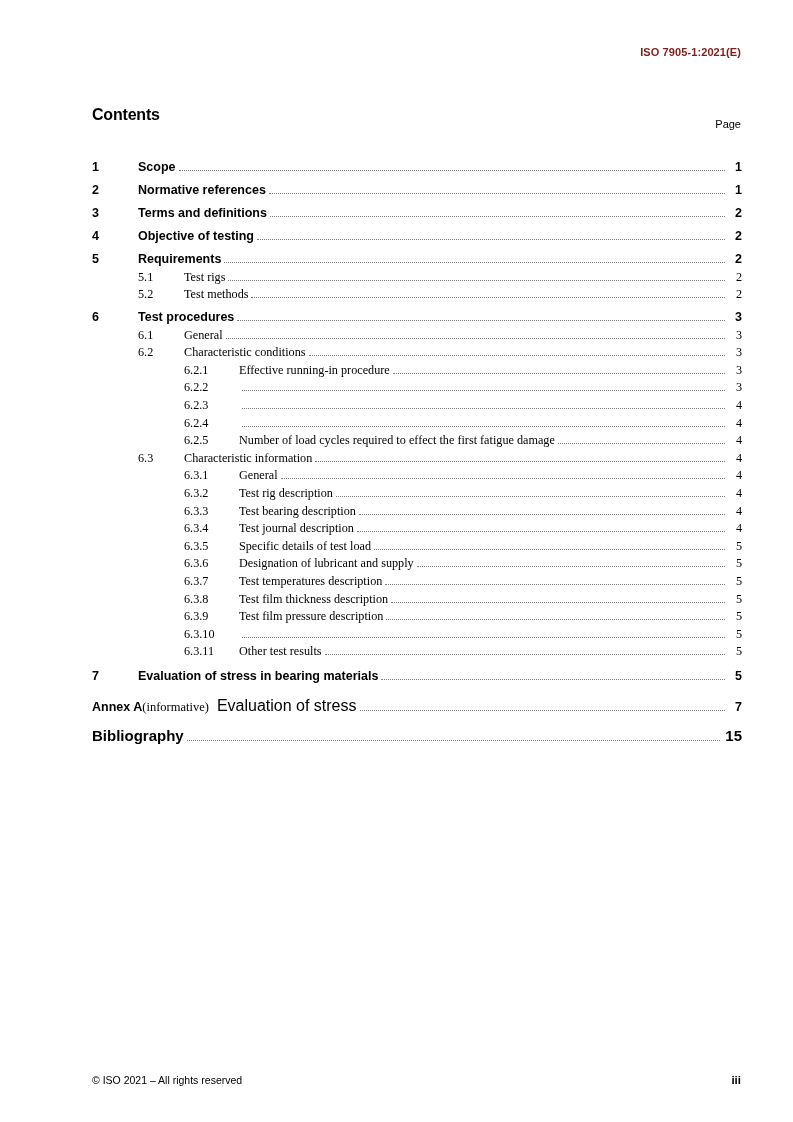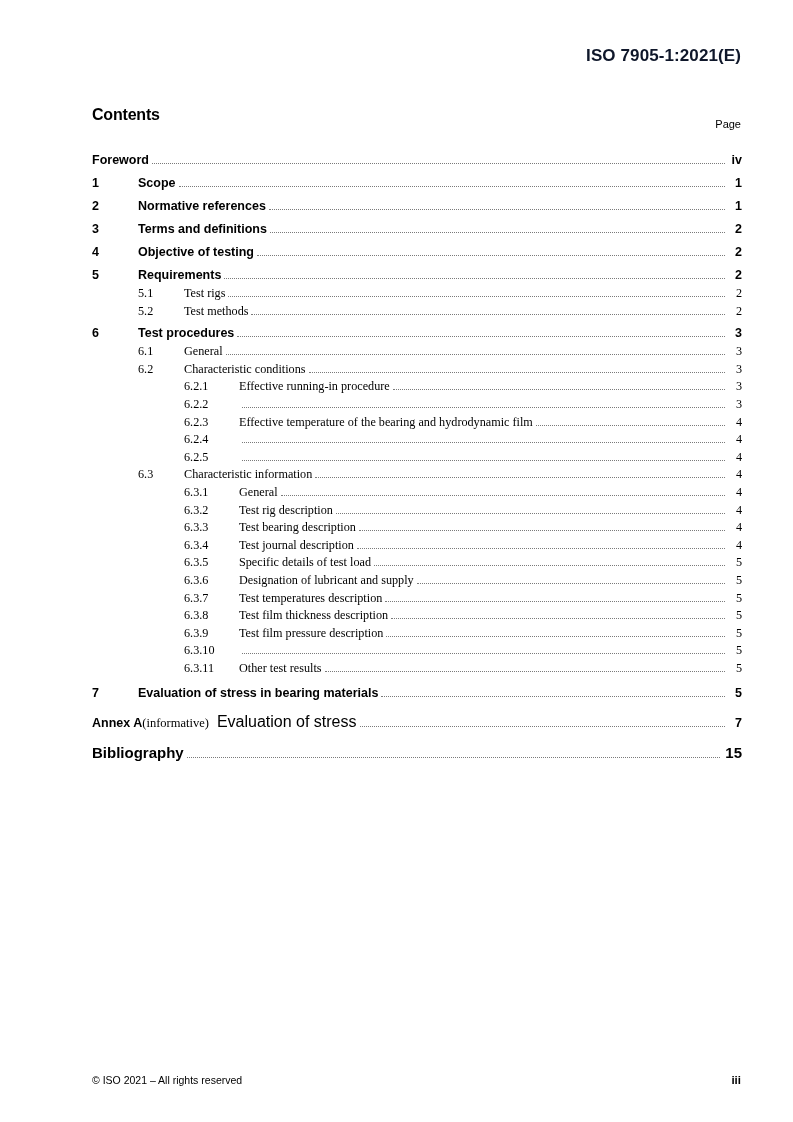--- a/index.html
+++ b/index.html
@@ -20,23 +20,23 @@
     left: 0; top: 0;
     width: 793px;
     height: 1122px;
   }
   .header-std {
     position: absolute;
     top: 46px;
     right: 52px;
     font-family: "Liberation Sans", sans-serif;
     font-weight: bold;
-    font-size: 17px;
+    font-size: 11px;
     letter-spacing: 0.1px;
-    color: #0f172a;
+    color: #7f1d1d;
   }
   .contents-title {
     position: absolute;
     left: 92px;
     top: 106px;
     font-family: "Liberation Sans", sans-serif;
     font-weight: bold;
     font-size: 16px;
     letter-spacing: -0.2px;
   }
@@ -175,26 +175,20 @@
 <body>
 
 <div class="page">
 
   <div class="header-std">ISO 7905-1:2021(E)</div>
 
   <div class="contents-title">Contents</div>
   <div class="page-word">Page</div>
 
   <div class="toc" id="toc">
-      <div class="row lvl-fw">
-        <span class="num"></span>
-        <span class="txt">Foreword</span>
-        <span class="dots"></span>
-        <span class="pg">iv</span>
-      </div>
       <div class="row lvl-top">
         <span class="num">1</span>
         <span class="txt">Scope</span>
         <span class="dots"></span>
         <span class="pg">1</span>
       </div>
       <div class="row lvl-top">
         <span class="num">2</span>
         <span class="txt">Normative references</span>
         <span class="dots"></span>
@@ -254,31 +248,31 @@
         <span class="dots"></span>
         <span class="pg">3</span>
       </div>
       <div class="row lvl-3">
         <span class="num">6.2.2</span>
         <span class="dots"></span>
         <span class="pg">3</span>
       </div>
       <div class="row lvl-3">
         <span class="num">6.2.3</span>
-        <span class="txt">Effective temperature of the bearing and hydrodynamic film</span>
         <span class="dots"></span>
         <span class="pg">4</span>
       </div>
       <div class="row lvl-3">
         <span class="num">6.2.4</span>
         <span class="dots"></span>
         <span class="pg">4</span>
       </div>
       <div class="row lvl-3">
         <span class="num">6.2.5</span>
+        <span class="txt">Number of load cycles required to effect the first fatigue damage</span>
         <span class="dots"></span>
         <span class="pg">4</span>
       </div>
       <div class="row lvl-2">
         <span class="num">6.3</span>
         <span class="txt">Characteristic information</span>
         <span class="dots"></span>
         <span class="pg">4</span>
       </div>
       <div class="row lvl-3">

